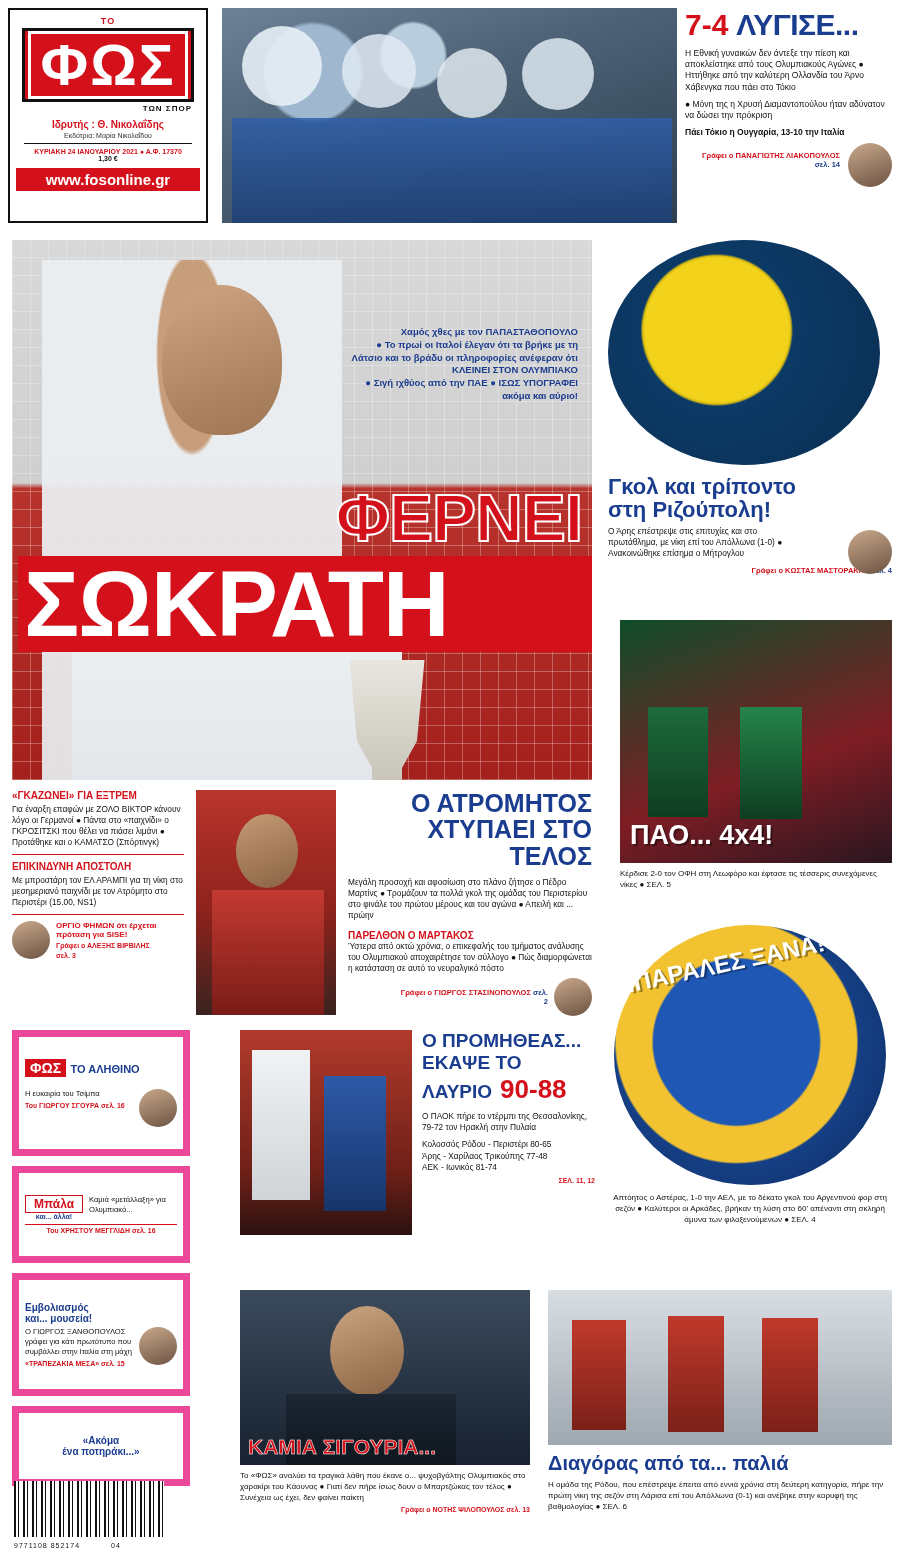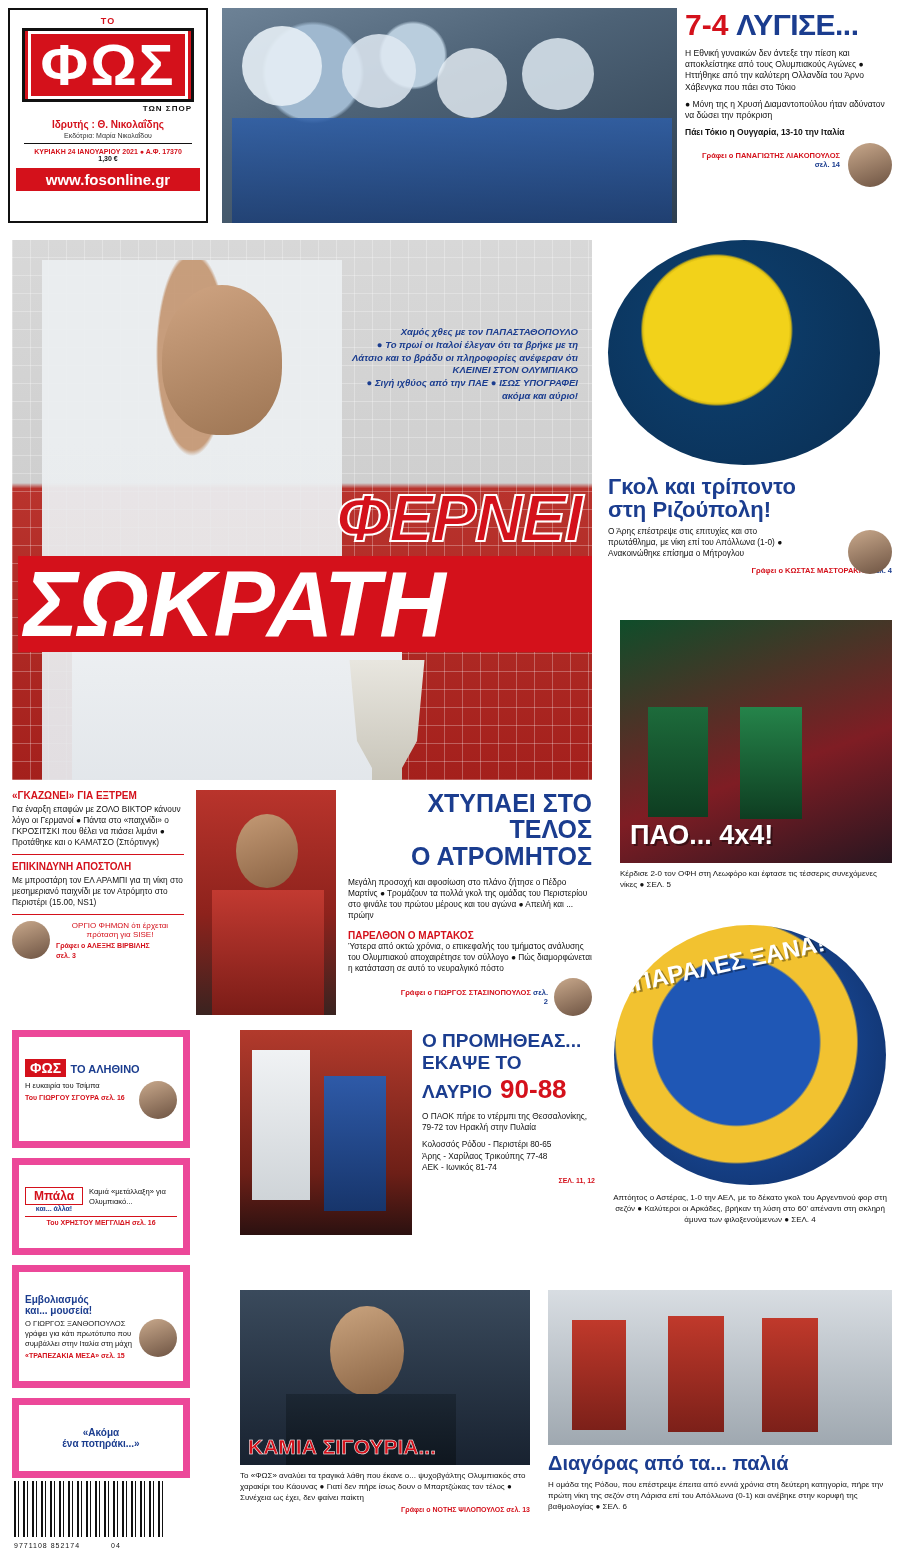--- a/index.html
+++ b/index.html
@@ -56,21 +56,21 @@
   .score-line { display:flex; align-items:baseline; gap:8px; }
   .score-num { color:#d4111b; font-size:30px; font-weight:bold; }
   .score-title { color:#1b3d8f; font-size:30px; font-weight:bold; letter-spacing:-0.5px;}
   .tr-body { font-size:8.5px; line-height:1.32; color:#111; margin-top:6px; }
   .byline { font-size:7.5px; color:#d4111b; font-weight:bold; text-align:right; margin-top:6px; line-height:1.25;}
   .byline .sel { color:#1b3d8f; }
   .face { width:44px; height:44px; border-radius:50%; background:linear-gradient(160deg,#c9a98c,#6d5342); position:absolute; }
 
   
   .main-photo { position:absolute; left:12px; top:240px; width:580px; height:540px; overflow:hidden;
-    background:linear-gradient(180deg,#d8d8d8 0%,#cfcfcf 45%,#b9332d 46%,#a4201c 100%);font-style:italic; }
+    background:linear-gradient(180deg,#d8d8d8 0%,#cfcfcf 45%,#b9332d 46%,#a4201c 100%); }
   .mp-net {
     position:absolute; inset:0;
     background-image:linear-gradient(0deg, rgba(255,255,255,.28) 1px, transparent 1px),
                      linear-gradient(90deg, rgba(255,255,255,.28) 1px, transparent 1px);
     background-size:18px 18px;
   }
   .mp-player { position:absolute; left:30px; top:20px; width:300px; height:520px;
     background:radial-gradient(ellipse at 50% 18%, #c79b78 0 16%, transparent 17%),
                linear-gradient(180deg,#eceff1 35%, #e6e9ec 100%); opacity:.95; }
   .mp-head { position:absolute; left:150px; top:45px; width:120px; height:150px; border-radius:50% 50% 45% 45%;
@@ -100,21 +100,21 @@
   .r-title { color:#1b3d8f; font-size:22px; font-weight:bold; line-height:1.05; }
   .r-text { font-size:8.3px; line-height:1.34; margin-top:5px; }
 
   
   .bb-title { color:#1b3d8f; font-size:19px; font-weight:bold; line-height:1.15; }
   .bb-score { color:#d4111b; font-size:26px; font-weight:bold; }
   .bb-res { font-size:8.3px; line-height:1.4; }
 
   
   .opbox { border:7px solid #ec4899; padding:22px 6px; position:relative; }
-  .op-kicker { color:#d4111b; font-weight:normal; font-size:9px;text-align:center; }
+  .op-kicker { color:#d4111b; font-weight:bold; font-size:9px; }
   .op-text { font-size:7.6px; line-height:1.3; }
   .op-face { width:38px; height:38px; border-radius:50%; background:linear-gradient(160deg,#c9a98c,#6d5342); }
   .op-credit { color:#d4111b; font-size:7px; font-weight:bold; margin-top:3px; }
 
   
   .barcode { position:absolute; left:14px; bottom:14px; width:150px; height:56px;
     background:repeating-linear-gradient(90deg,#111 0 2px,#fff 2px 4px,#111 4px 5px,#fff 5px 9px);}
   .barcode-num { position:absolute; left:14px; bottom:2px; font-size:7px; letter-spacing:1px; }
 
   .cap { font-size:8px; line-height:1.35; }
@@ -238,22 +238,22 @@
           </div>
         </div>
       </div>
 
       <div class="photo" style="width:140px;height:225px;background:linear-gradient(180deg,#b9342c 0%,#8d221c 55%,#3a2320 100%)">
         <div style="position:absolute;left:40px;top:24px;width:62px;height:74px;border-radius:50%;background:linear-gradient(160deg,#c49a75,#8a6344)"></div>
         <div style="position:absolute;left:16px;top:100px;width:112px;height:125px;background:linear-gradient(180deg,#c23a31,#7a1c17)"></div>
       </div>
 
       <div style="flex:1">
+        <div class="mid-title">Ο ΑΤΡΟΜΗΤΟΣ</div>
         <div class="mid-title">ΧΤΥΠΑΕΙ ΣΤΟ ΤΕΛΟΣ</div>
-        <div class="mid-title">Ο ΑΤΡΟΜΗΤΟΣ</div>
         <div class="mid-text" style="margin-top:8px">Μεγάλη προσοχή και αφοσίωση στο πλάνο ζήτησε ο Πέδρο Μαρτίνς ● Τρομάζουν τα πολλά γκολ της ομάδας του Περιστερίου στο φινάλε του πρώτου μέρους και του αγώνα ● Απειλή και ... πρώην</div>
         <div class="lc-head" style="margin-top:8px;color:#d4111b">ΠΑΡΕΛΘΟΝ Ο ΜΑΡΤΑΚΟΣ</div>
         <div class="mid-text">Ύστερα από οκτώ χρόνια, ο επικεφαλής του τμήματος ανάλυσης του Ολυμπιακού αποχαιρέτησε τον σύλλογο ● Πώς διαμορφώνεται η κατάσταση σε αυτό το νευραλγικό πόστο</div>
         <div style="position:relative;height:44px;margin-top:4px">
           <div class="face" style="right:0;top:0;width:38px;height:38px"></div>
           <div class="byline" style="position:absolute;right:44px;top:4px;width:150px">
             <span>Γράφει ο ΓΙΩΡΓΟΣ ΣΤΑΣΙΝΟΠΟΥΛΟΣ</span>
             <span class="sel">σελ. 2</span>
           </div>
         </div>
@@ -263,21 +263,21 @@
 
   <div style="position:absolute;left:12px;top:1030px;width:178px">
 
     <div class="opbox" style="margin-bottom:10px">
       <div style="display:flex;justify-content:space-between;align-items:center">
         <div>
           <span style="background:#d4111b;color:#fff;font-weight:bold;font-size:14px;padding:1px 5px">ΦΩΣ</span>
           <span class="blue bold" style="font-size:11px">ΤΟ ΑΛΗΘΙΝΟ</span>
         </div>
       </div>
-      <div style="display:flex;gap:6px;margin-top:4px">
+      <div style="display:flex;gap:6px;margin-top:12px">
         <div style="flex:1">
           <div class="op-text">Η ευκαιρία του Τσίμπα</div>
           <div class="op-credit">Του ΓΙΩΡΓΟΥ ΣΓΟΥΡΑ σελ. 16</div>
         </div>
         <div class="op-face"></div>
       </div>
     </div>
 
     <div class="opbox" style="margin-bottom:10px">
       <div style="display:flex;gap:6px">

